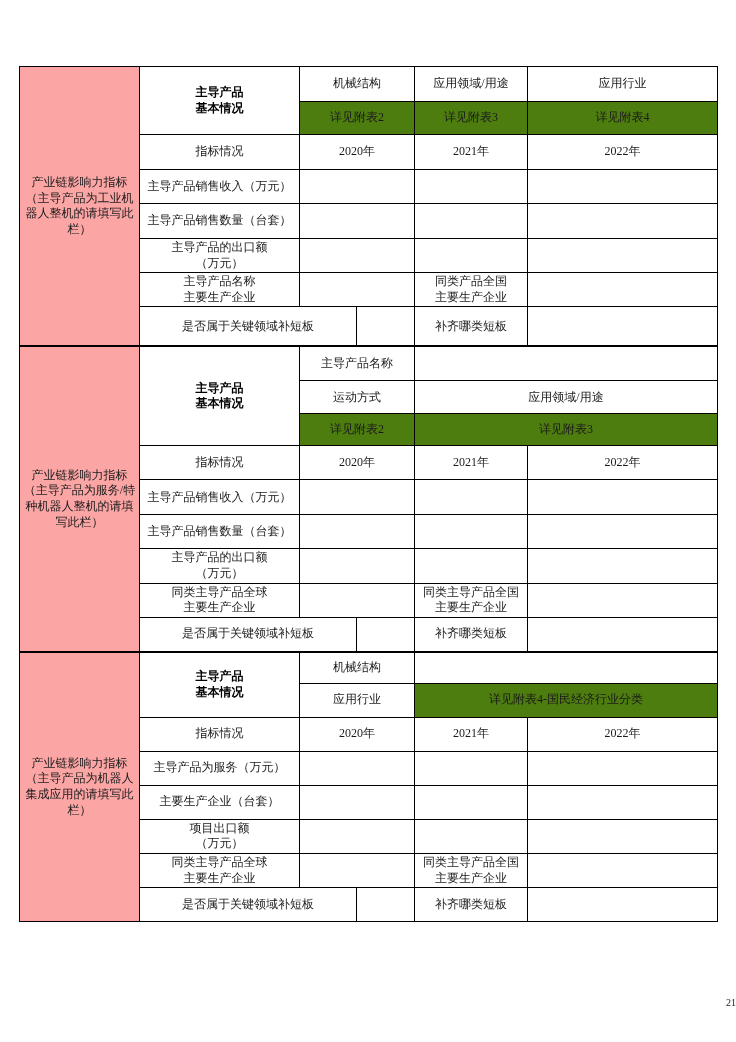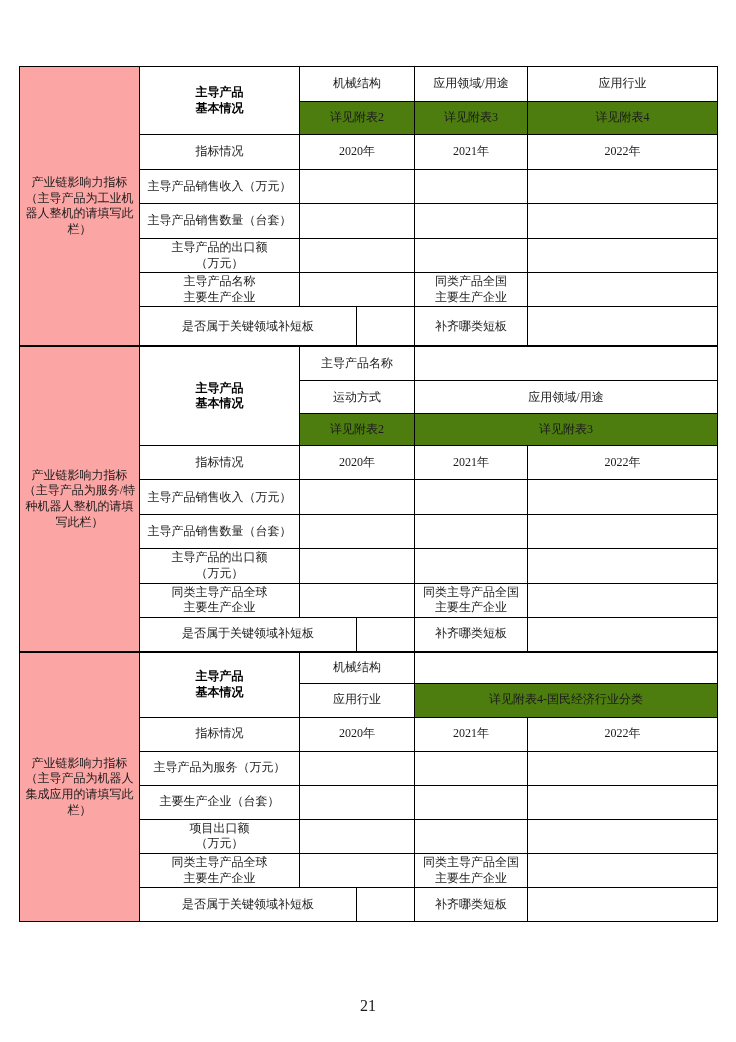--- a/index.html
+++ b/index.html
@@ -26,21 +26,21 @@
     line-height:1.3;
     white-space:pre-line;
     padding:1px 2px;
     overflow:hidden;
   }
   .yellow { background:#fca5a5; }
   .peach  { background:#4d7c0f; }
   .basic  { font-weight:bold; color:#000; vertical-align:top; padding-top:7px; }
   .page-num {
     position:absolute; top:997px; left:0; width:736px;
-    text-align:center; font-size:16px; color:#1a1a1a;
+    text-align:right; font-size:10px; color:#1a1a1a;
   }
 </style>
 </head>
 <body>
 
 <div class="page">
   <div class="tbl-wrap">
 
     <table class="sec">
       <colgroup>

